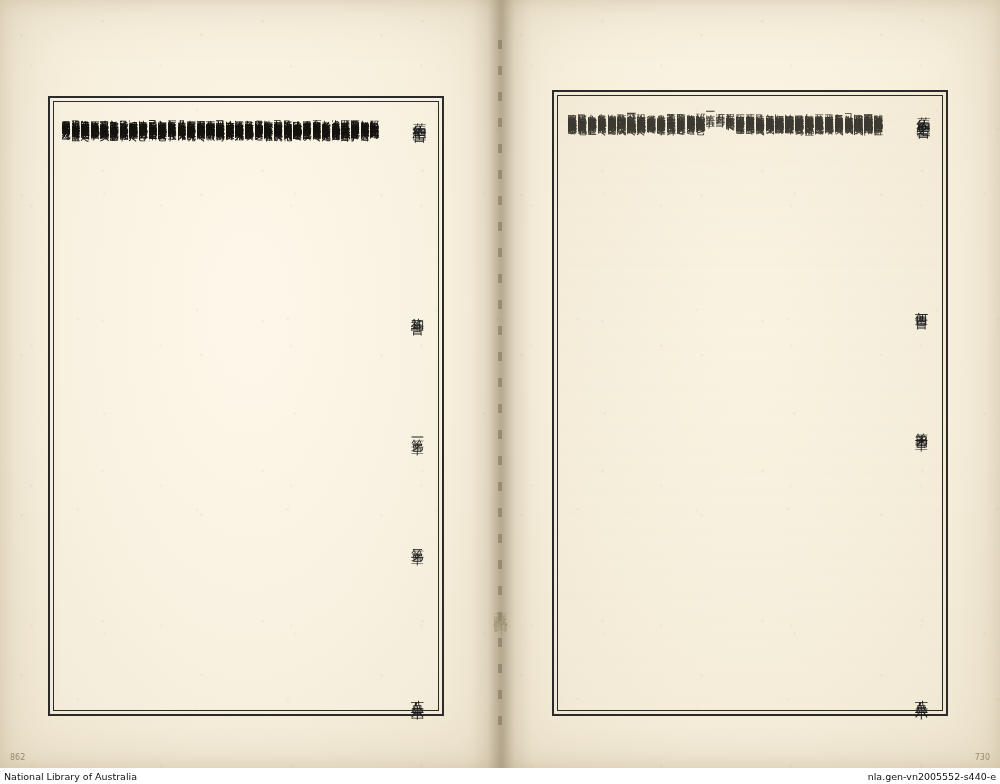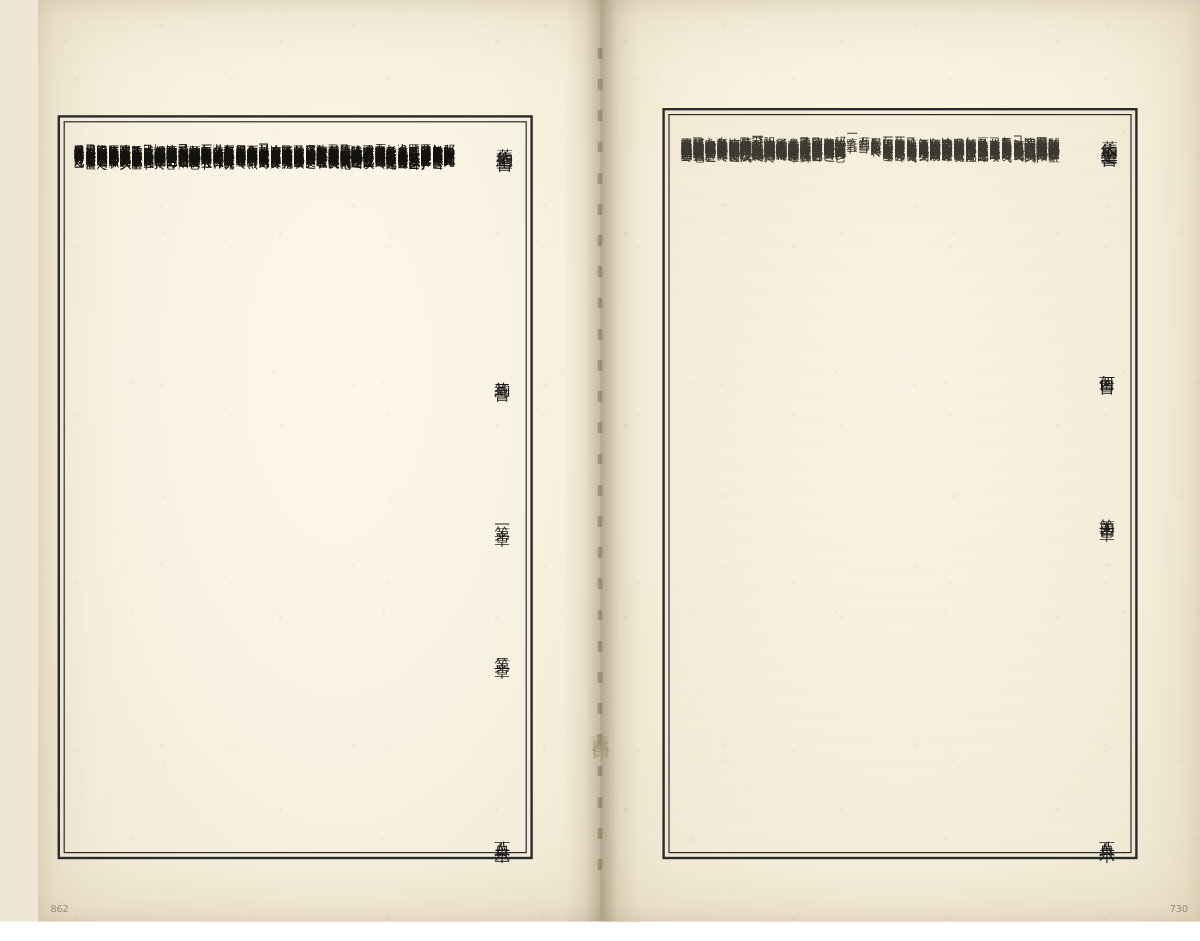--- a/index.html
+++ b/index.html
@@ -30,21 +30,21 @@
     background: #efe7d4;
     overflow: hidden;
   }
   .page-sheet {
     position: absolute;
     top: 0;
     height: 768px;
     background:
       radial-gradient(ellipse at 50% 40%, #fdf7e8 0%, #f7f0dd 55%, #eee5cf 100%);
   }
-  .page-left  { left: 0;    width: 500px; margin-left: 32px; }
+  .page-left  { left: 0;    width: 500px; }
   .page-right { left: 500px;width: 500px; }
 
   
   .grain {
     position: absolute;
     inset: 0;
     pointer-events: none;
     background-image:
       radial-gradient(circle at 12% 22%, rgba(160,140,100,.10) 0 1px, transparent 2px),
       radial-gradient(circle at 37% 68%, rgba(160,140,100,.09) 0 1px, transparent 2px),
@@ -369,14 +369,18 @@
         <div class="col">愁慘因五穀已毀新酒已罄油亦告絕</div>
         <div class="col"></div>
       </div>
     </div>
 
     <div class="gutter"></div>
     <div class="stitching"></div>
     <div class="stamp">藏書印</div>
   </div>
 
+  <div class="meta-bar">
+    <span class="meta-left">National Library of Australia</span>
+    <span class="meta-right">nla.gen-vn2005552-s440-e</span>
+  </div>
 
 </div>
 
 </body></html>

